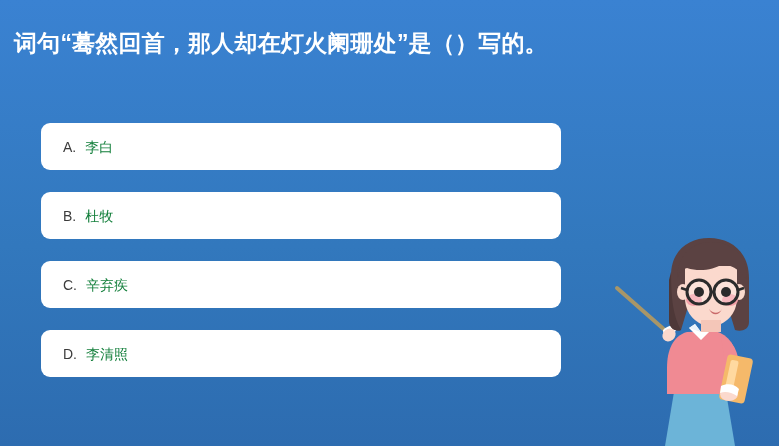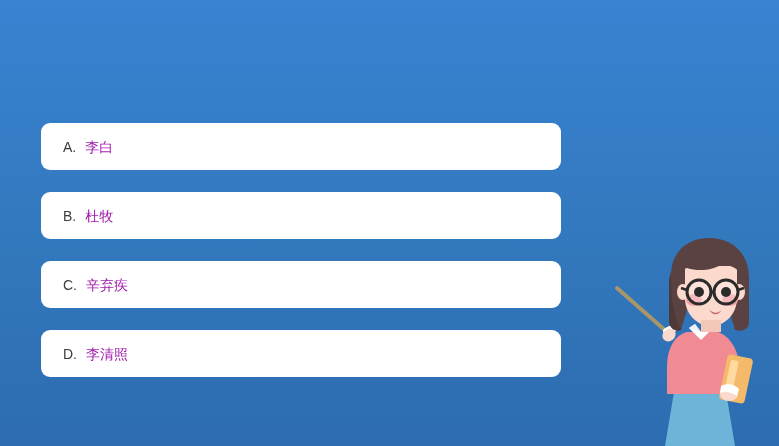--- a/index.html
+++ b/index.html
@@ -54,40 +54,41 @@
   }
   .option-card:last-child { margin-bottom: 0; }
   .option-letter {
     margin-left: 22px;
     color: #3b3b3b;
     font-size: 14px;
     line-height: 14px;
   }
   .option-label {
     margin-left: 9px;
-    color: #a21caf;
+    color: #15803d;
     font-size: 14px;
     line-height: 14px;
   }
 
   
   #teacher-illustration {
     position: absolute;
     right: 0;
     bottom: 0;
     width: 170px;
     height: 210px;
     pointer-events: none;
   }
 </style>
 </head>
 <body>
 
 <div id="quiz-screen">
 
+  <div id="question-text">词句“蓦然回首，那人却在灯火阑珊处”是（）写的。</div>
 
   <div id="options-list">
 
     <div class="option-card">
       <span class="option-letter">A.</span>
       <span class="option-label">李白</span>
     </div>
 
     <div class="option-card">
       <span class="option-letter">B.</span>

